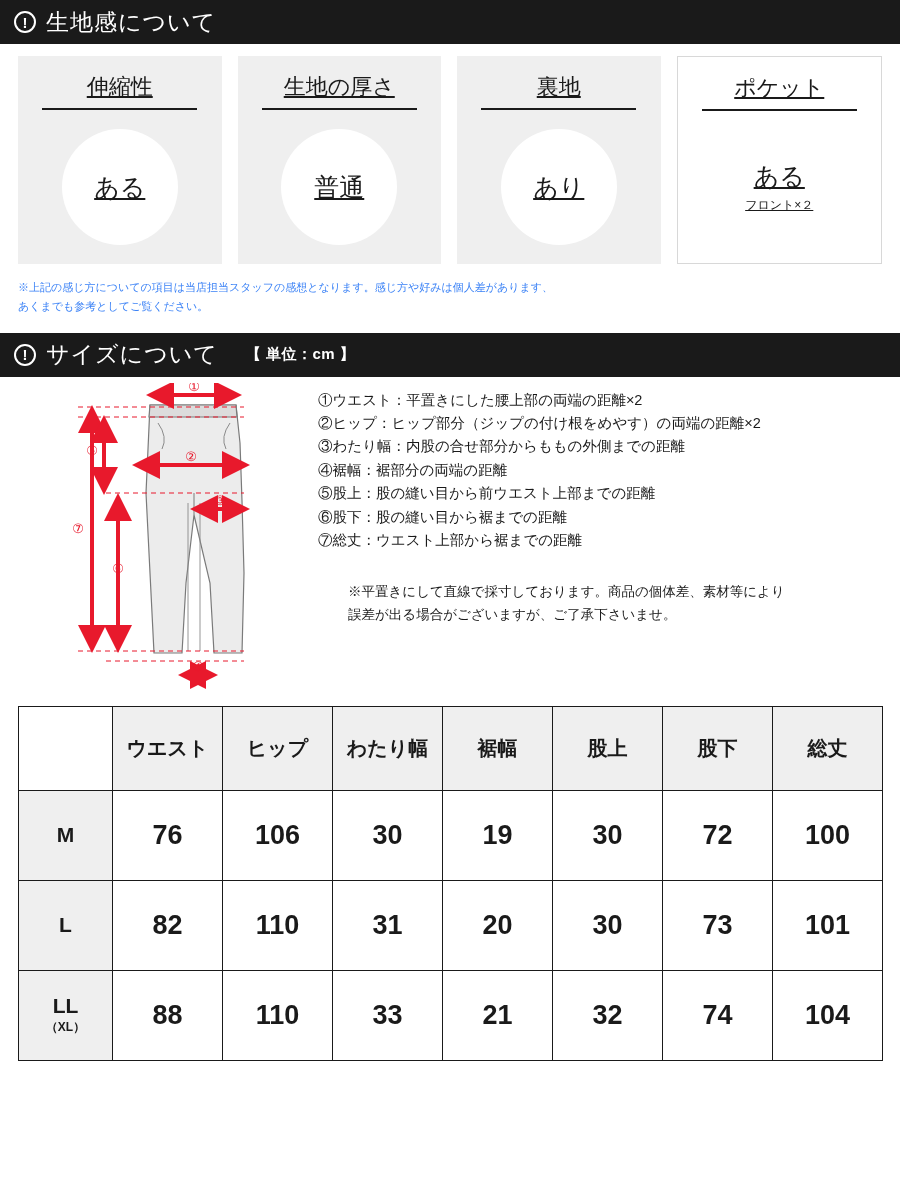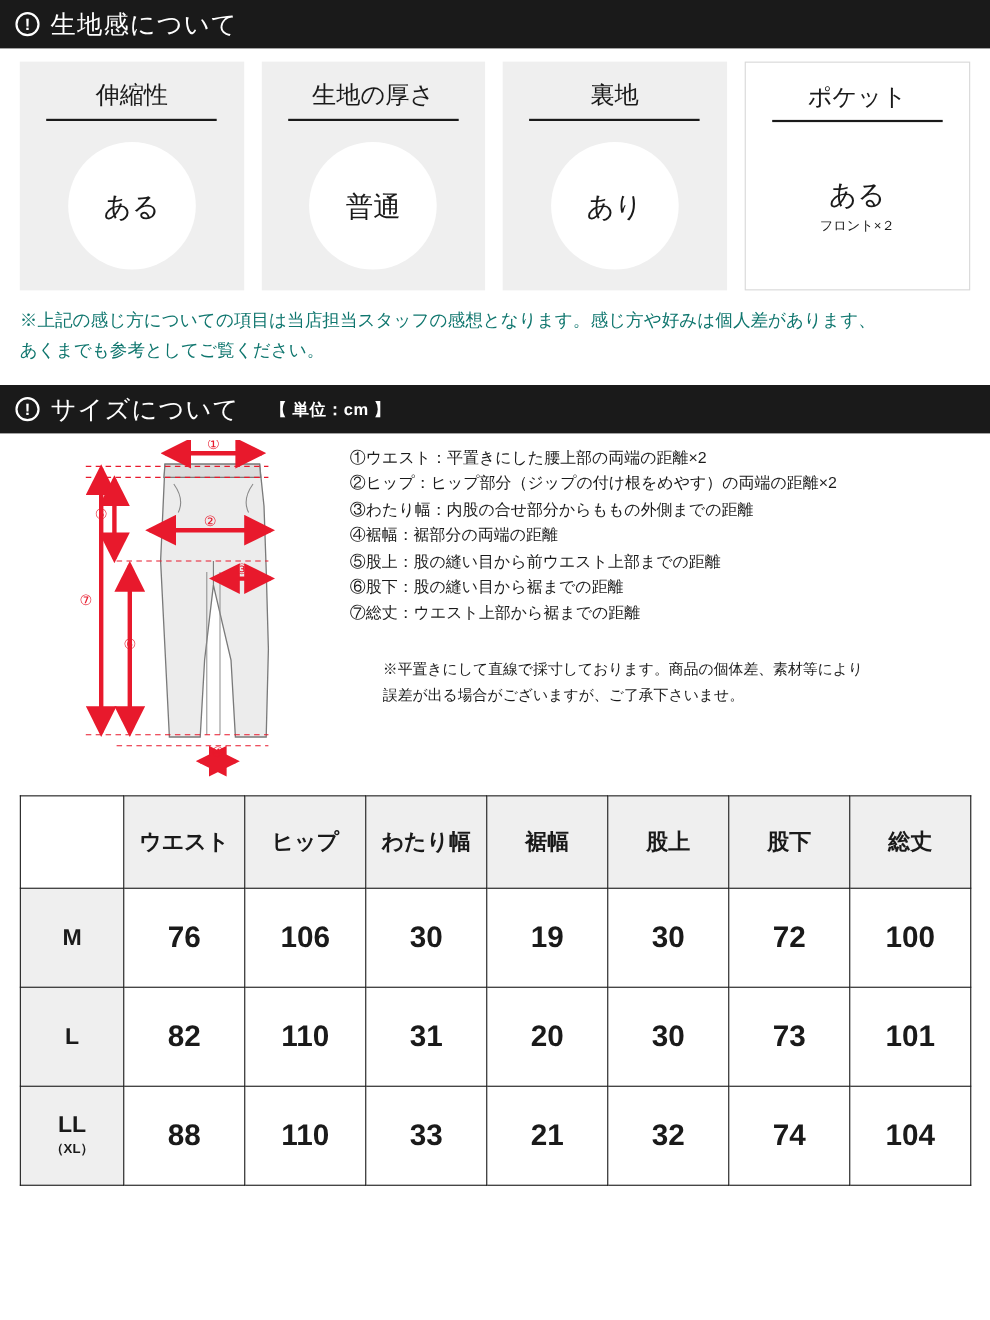--- a/index.html
+++ b/index.html
@@ -71,20 +71,21 @@
     padding-left: 14px;
     font-size: 17px;
     background: #f0f0f0;
   }
 
   
   .feel-grid {
     margin-top: 12px;
     display: flex;
     gap: 16px;
+    text-decoration: underline;
   }
   .feel-card {
     flex: 1;
     height: 208px;
     background: #efefef;
     position: relative;
     display: flex;
     flex-direction: column;
     align-items: center;
   }
@@ -121,23 +122,23 @@
   }
   .feel-note {
     position: relative;
     z-index: 2;
     font-size: 12px;
     margin-top: 4px;
   }
 
   .note-block {
     margin-top: 14px;
-    font-size: 16px;
+    font-size: 11px;
     line-height: 1.75;
-    color: #0f766e;
+    color: #3b82f6;
   }
 
   
   .size-wrap { display: flex; margin-top: 6px; }
   .diagram { width: 300px; position: relative; height: 310px; flex:none; }
   .legend { flex: 1; padding-top: 6px; }
   .legend-line {
     font-size: 14.5px;
     line-height: 1.62;
     white-space: nowrap;

